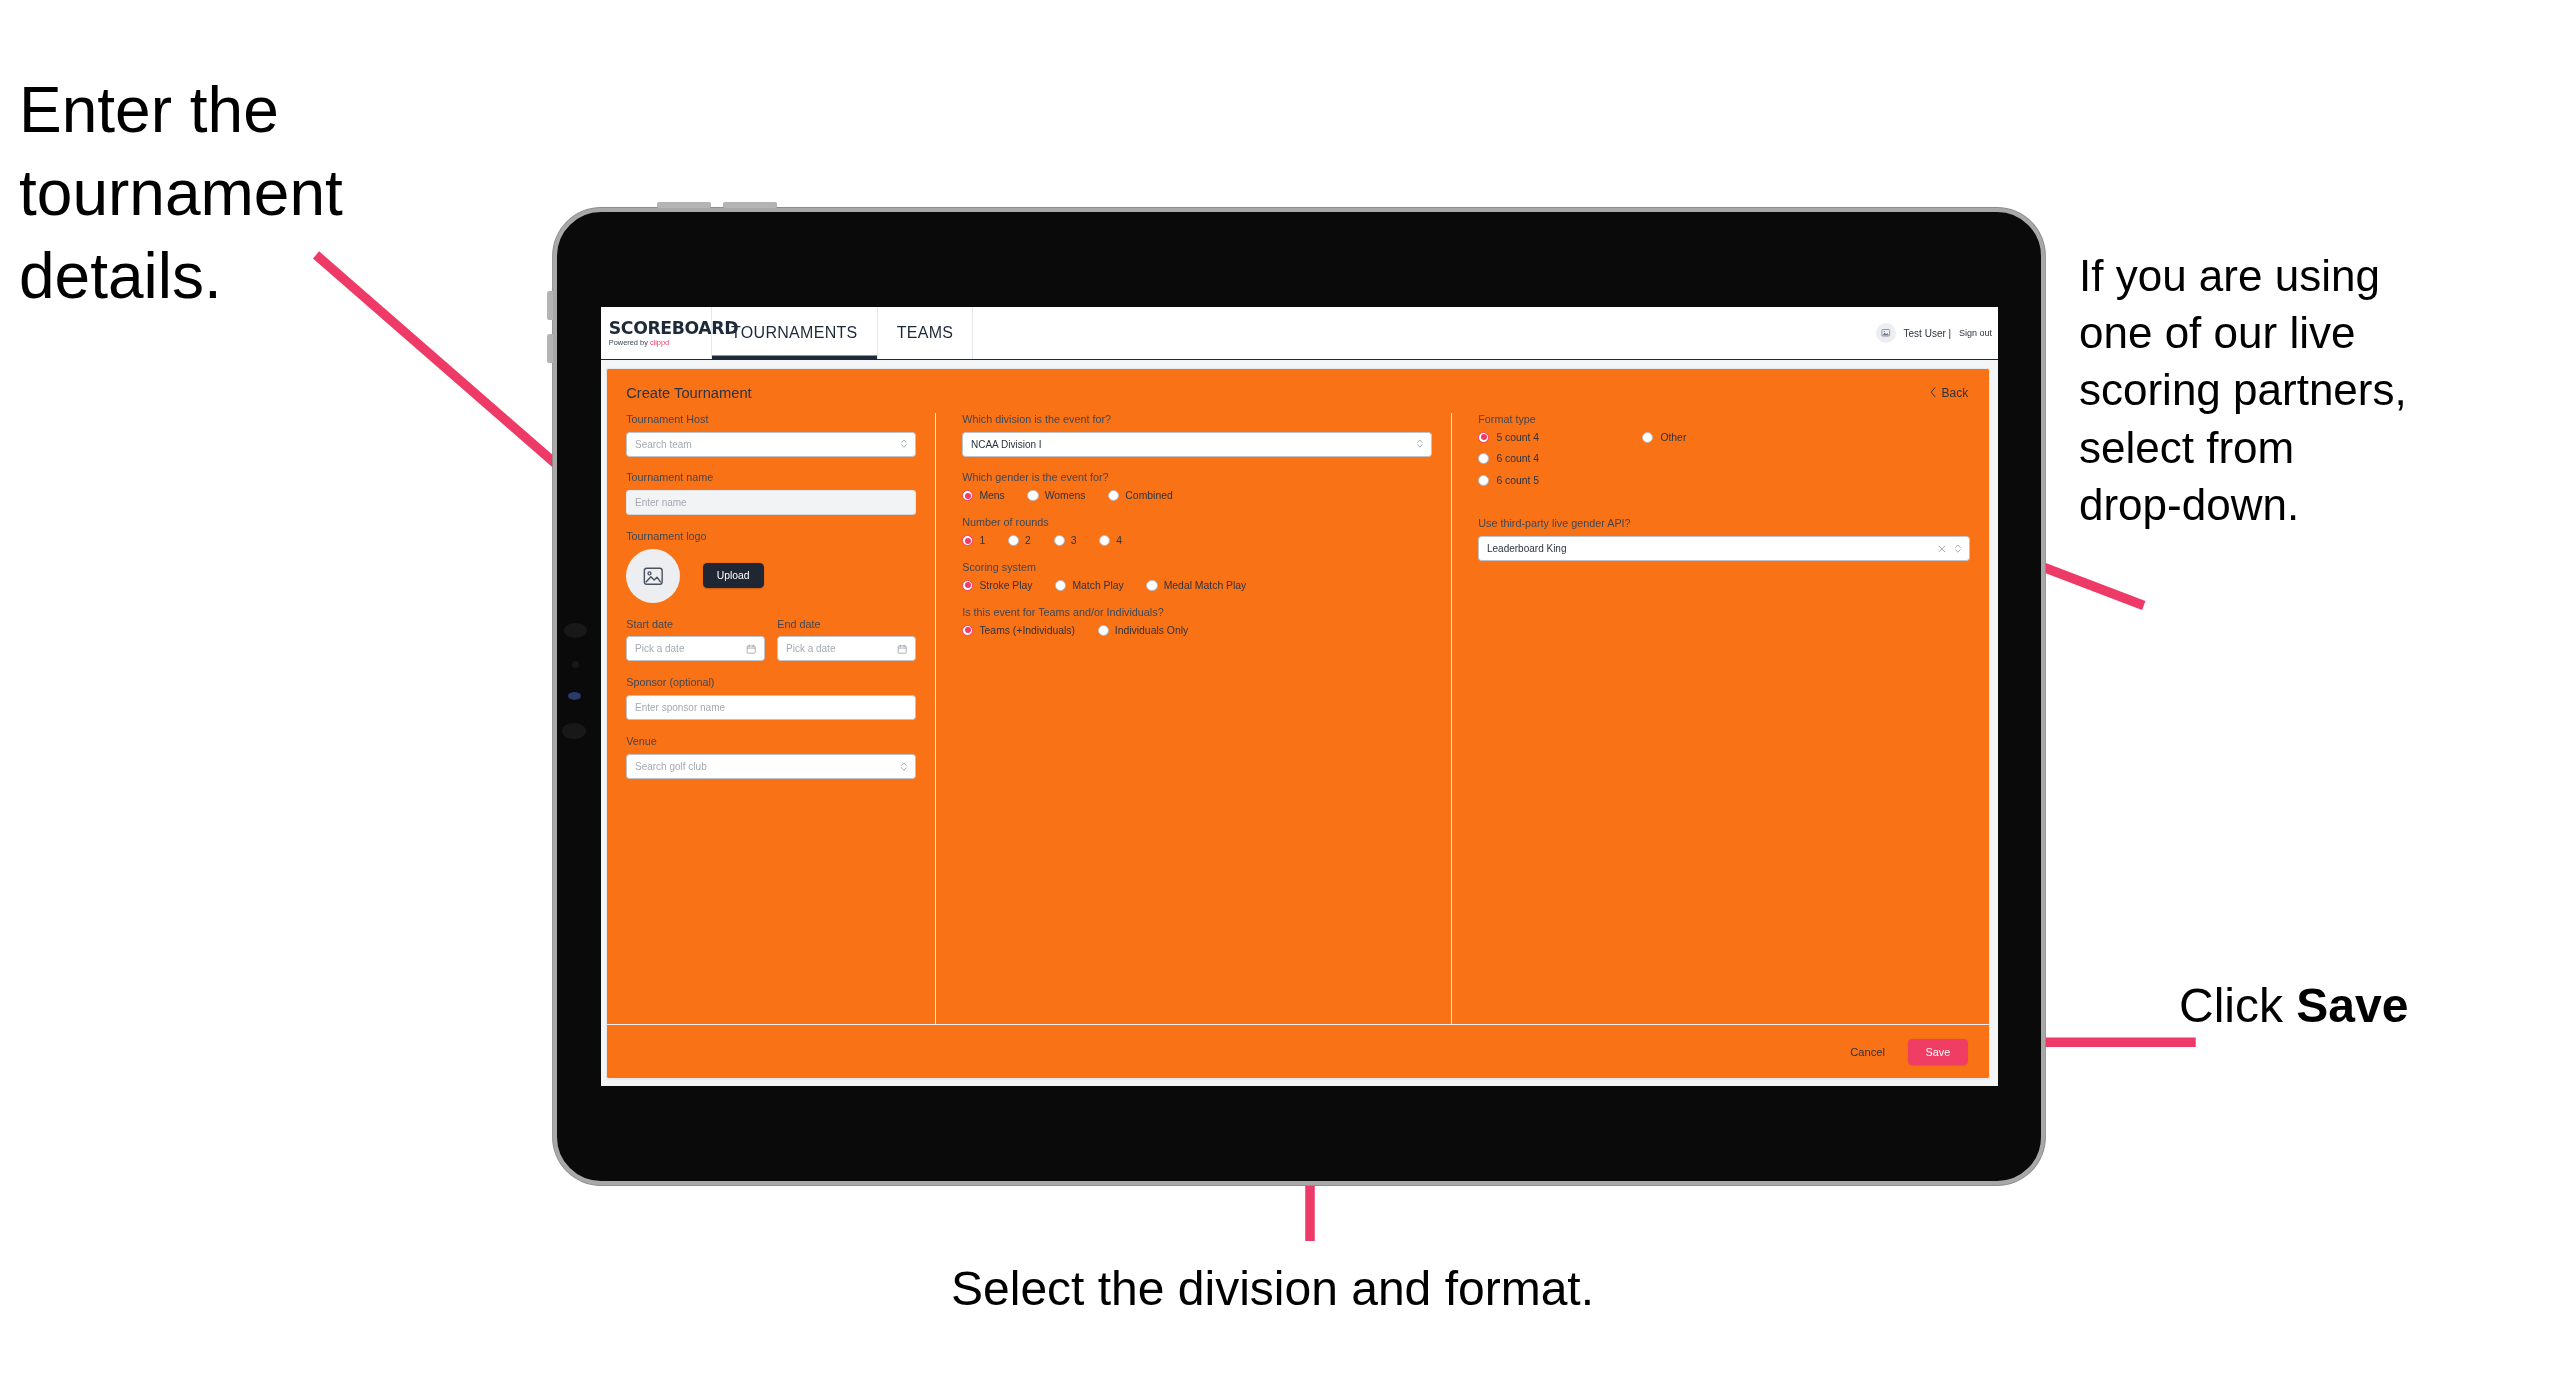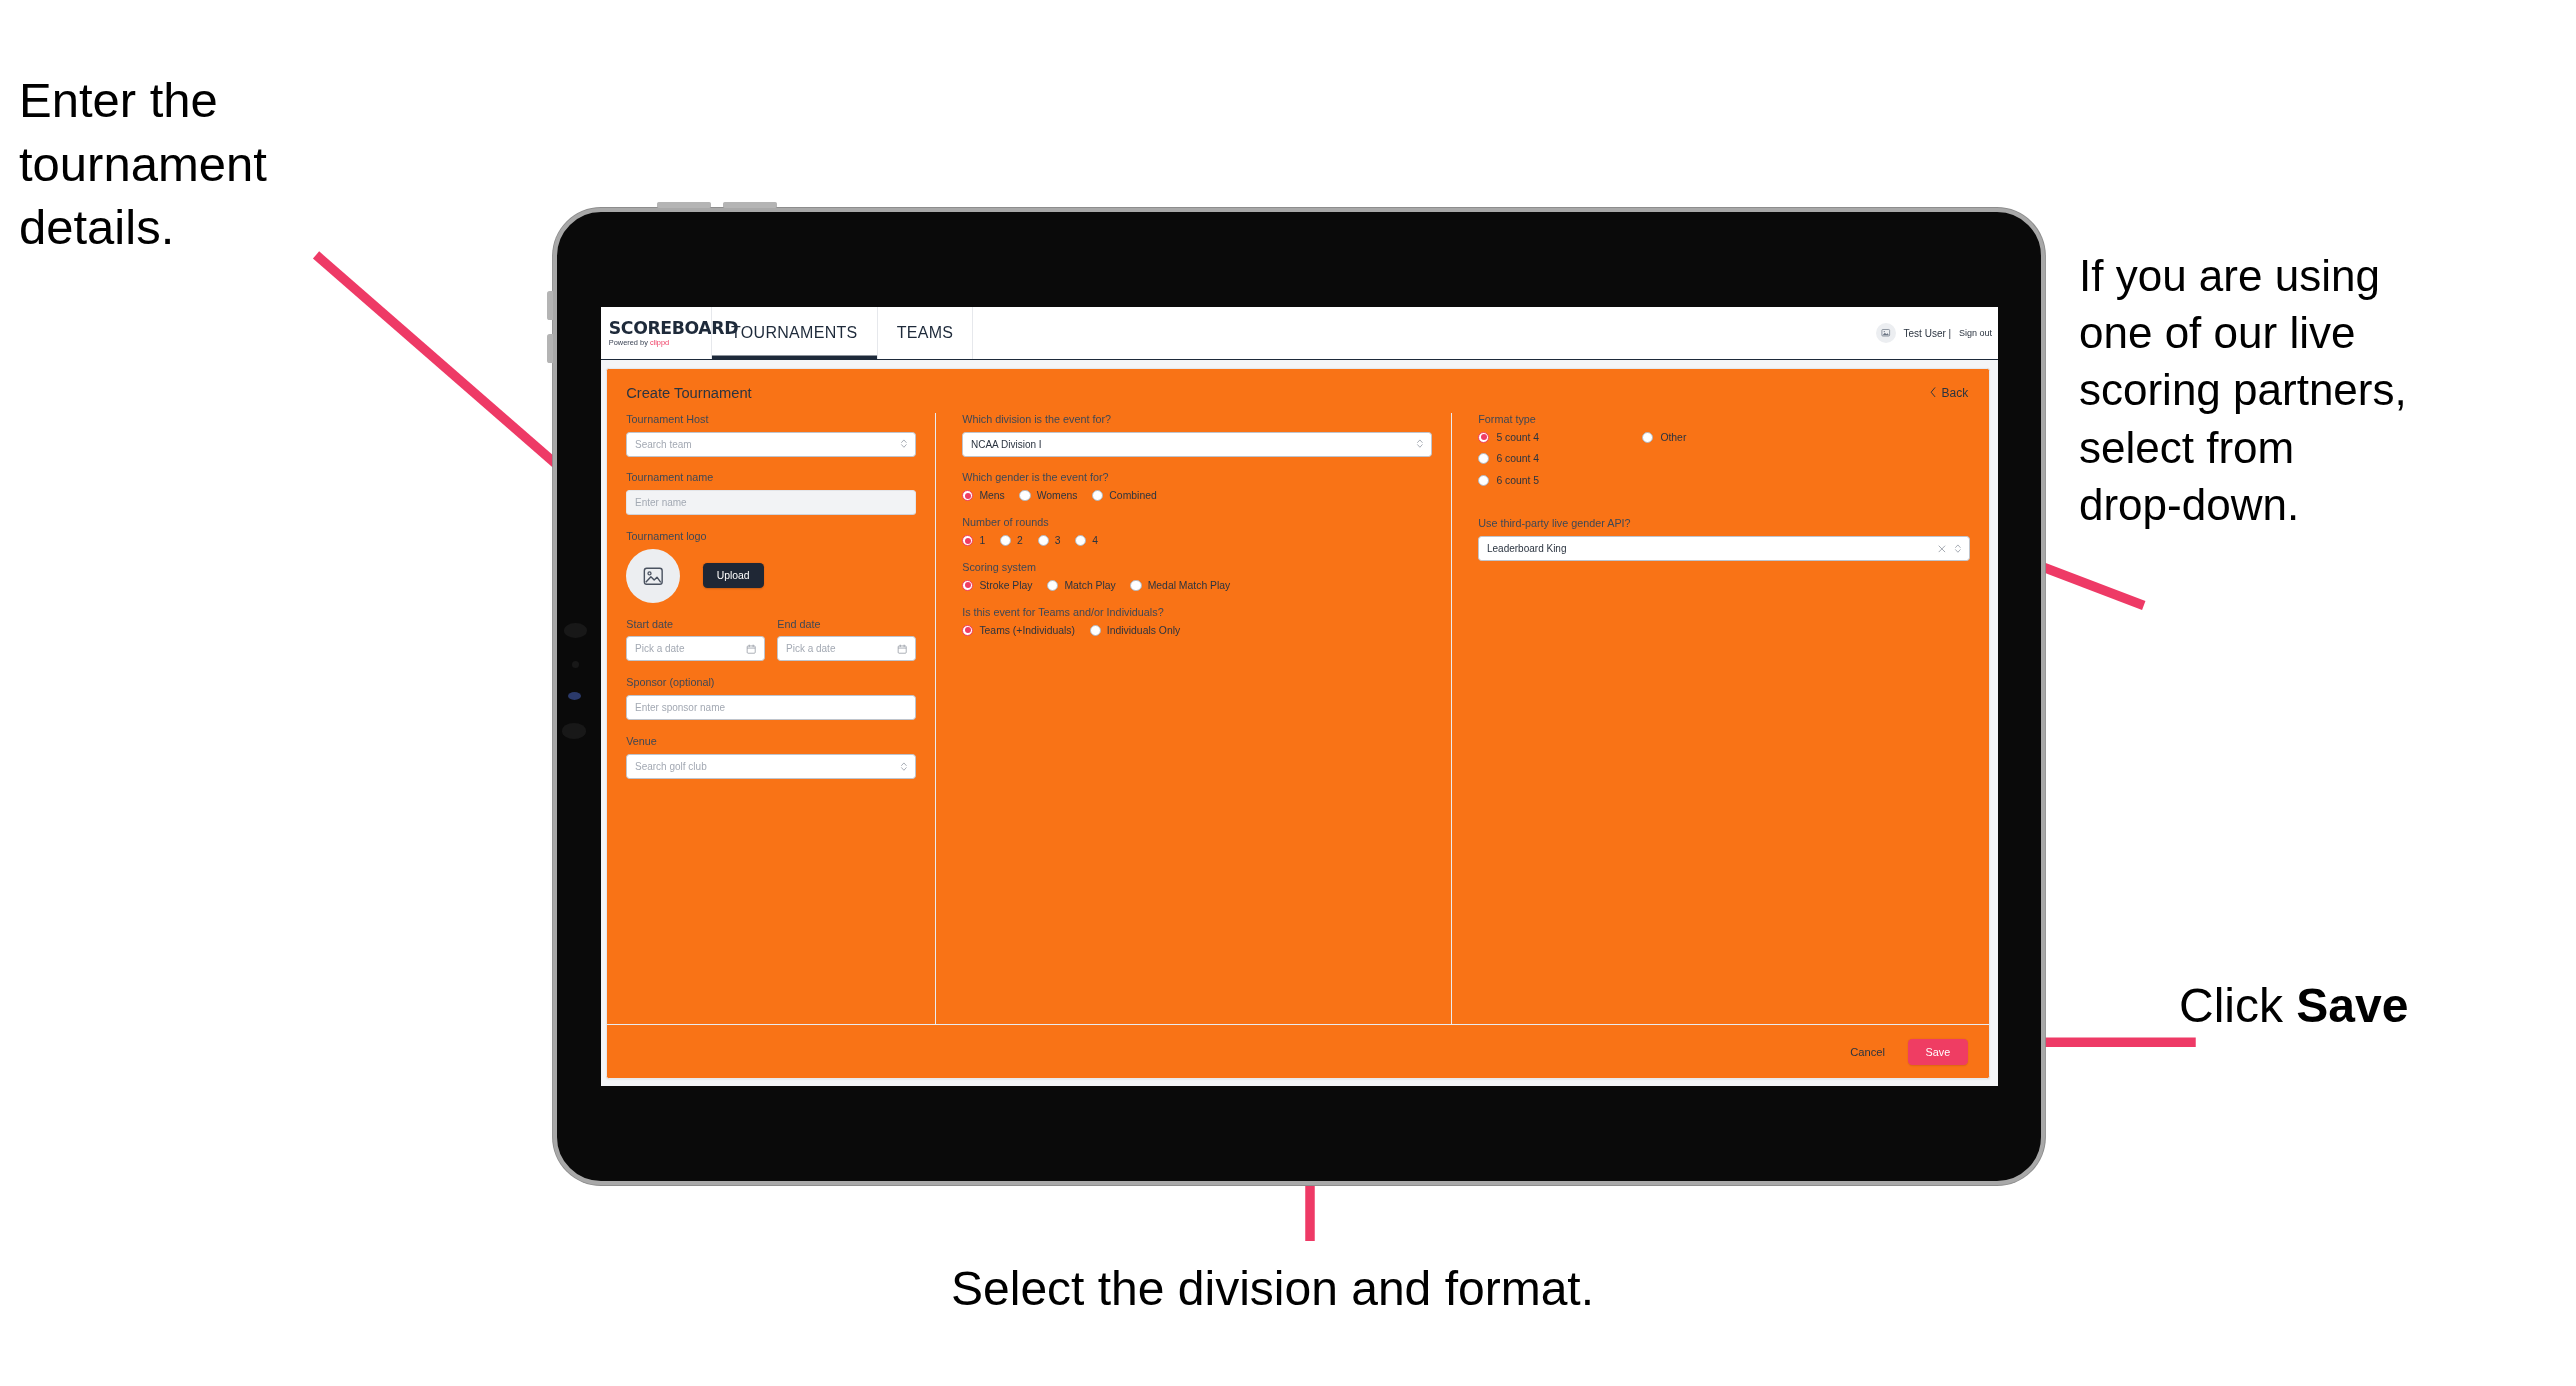--- a/index.html
+++ b/index.html
@@ -13,21 +13,21 @@
 
   
   .anno {
     position: absolute;
     color: #000;
     font-family: "Liberation Sans", sans-serif;
     font-weight: 400;
     line-height: 1.30;
     white-space: pre-line;
   }
-  #anno-left   { left: 19px;  top: 69px;  width: 363px; font-size: 49px; }
+  #anno-left   { left: 19px;  top: 69px;  width: 363px; font-size: 64px; }
   #anno-right  { left: 2079px; top: 247px; width: 484px; font-size: 44px; }
   #anno-bottom { left: 951px; top: 1258px; width: 873px; font-size: 48px; }
   #anno-save   { left: 2179px; top: 975px; width: 363px; font-size: 48px; }
   #anno-save b { font-weight: 700; }
 
   .arrow { position: absolute; overflow: visible; }
 
   
   #device {
     position: absolute; left: 553px; top: 208px;
@@ -151,21 +151,21 @@
   #upload-btn {
     background: #1f2735; color: #ffffff; font-size: 10.4px;
     padding: 7px 14px; border-radius: 4.3px; cursor: pointer;
     box-shadow: 0 0.9px 1.7px rgba(0,0,0,.18);
   }
 
   #dates-row { display: flex; gap: 12px; }
   #dates-row > div { flex: 1; }
 
   
-  .radio-row { display: flex; align-items: center; flex-wrap: wrap; gap: 0; margin-top: 1.7px; }
+  .radio-row { display: flex; align-items: center; flex-wrap: wrap; gap: 8px; margin-top: 1.7px; }
   .radio-opt {
     display: flex; align-items: center; gap: 6px; margin-right: 14.7px; cursor: pointer;
   }
   .radio {
     width: 11.2px; height: 11.2px; border-radius: 50%;
     border: 1.4px solid #b2b7bf; background: #fff;
     display: flex; align-items: center; justify-content: center;
     flex: none;
   }
   .radio.on { border-color: #ef3d63; }

